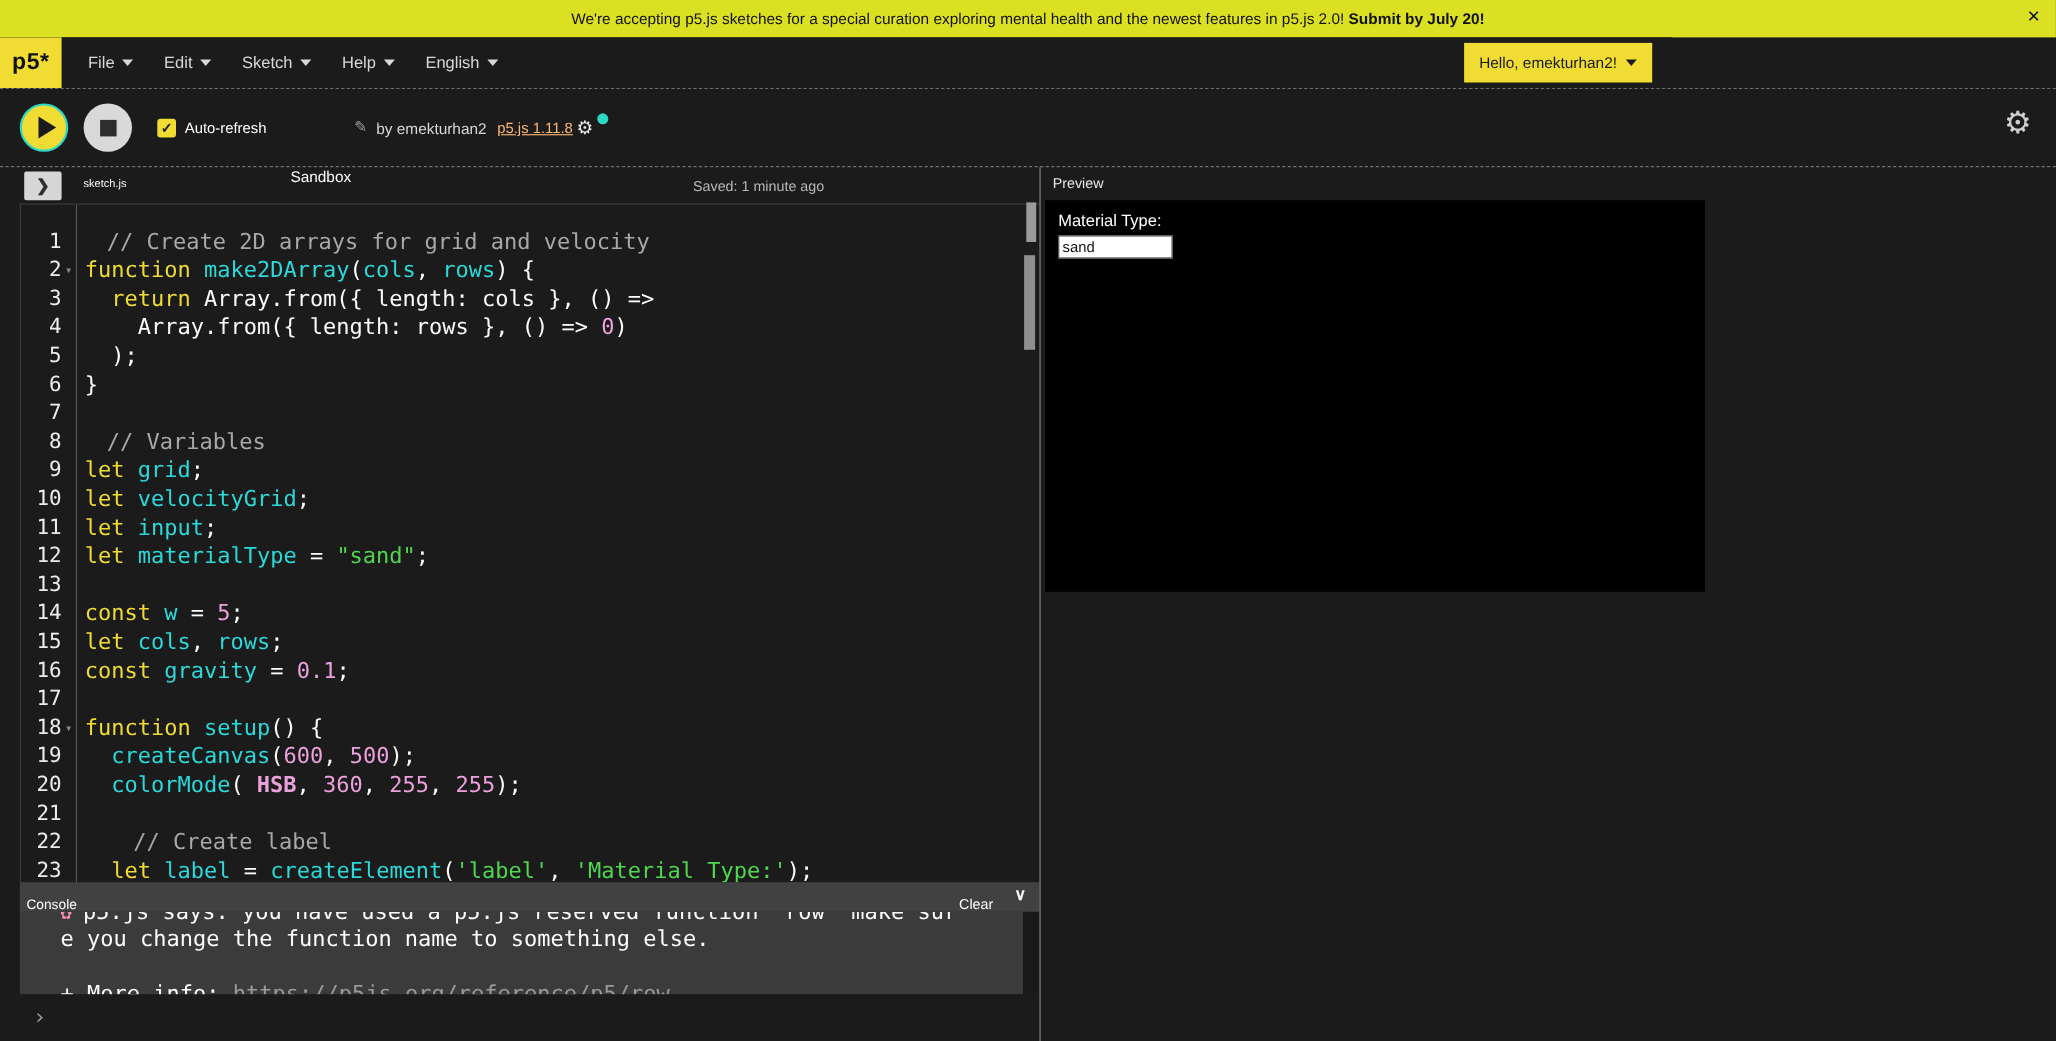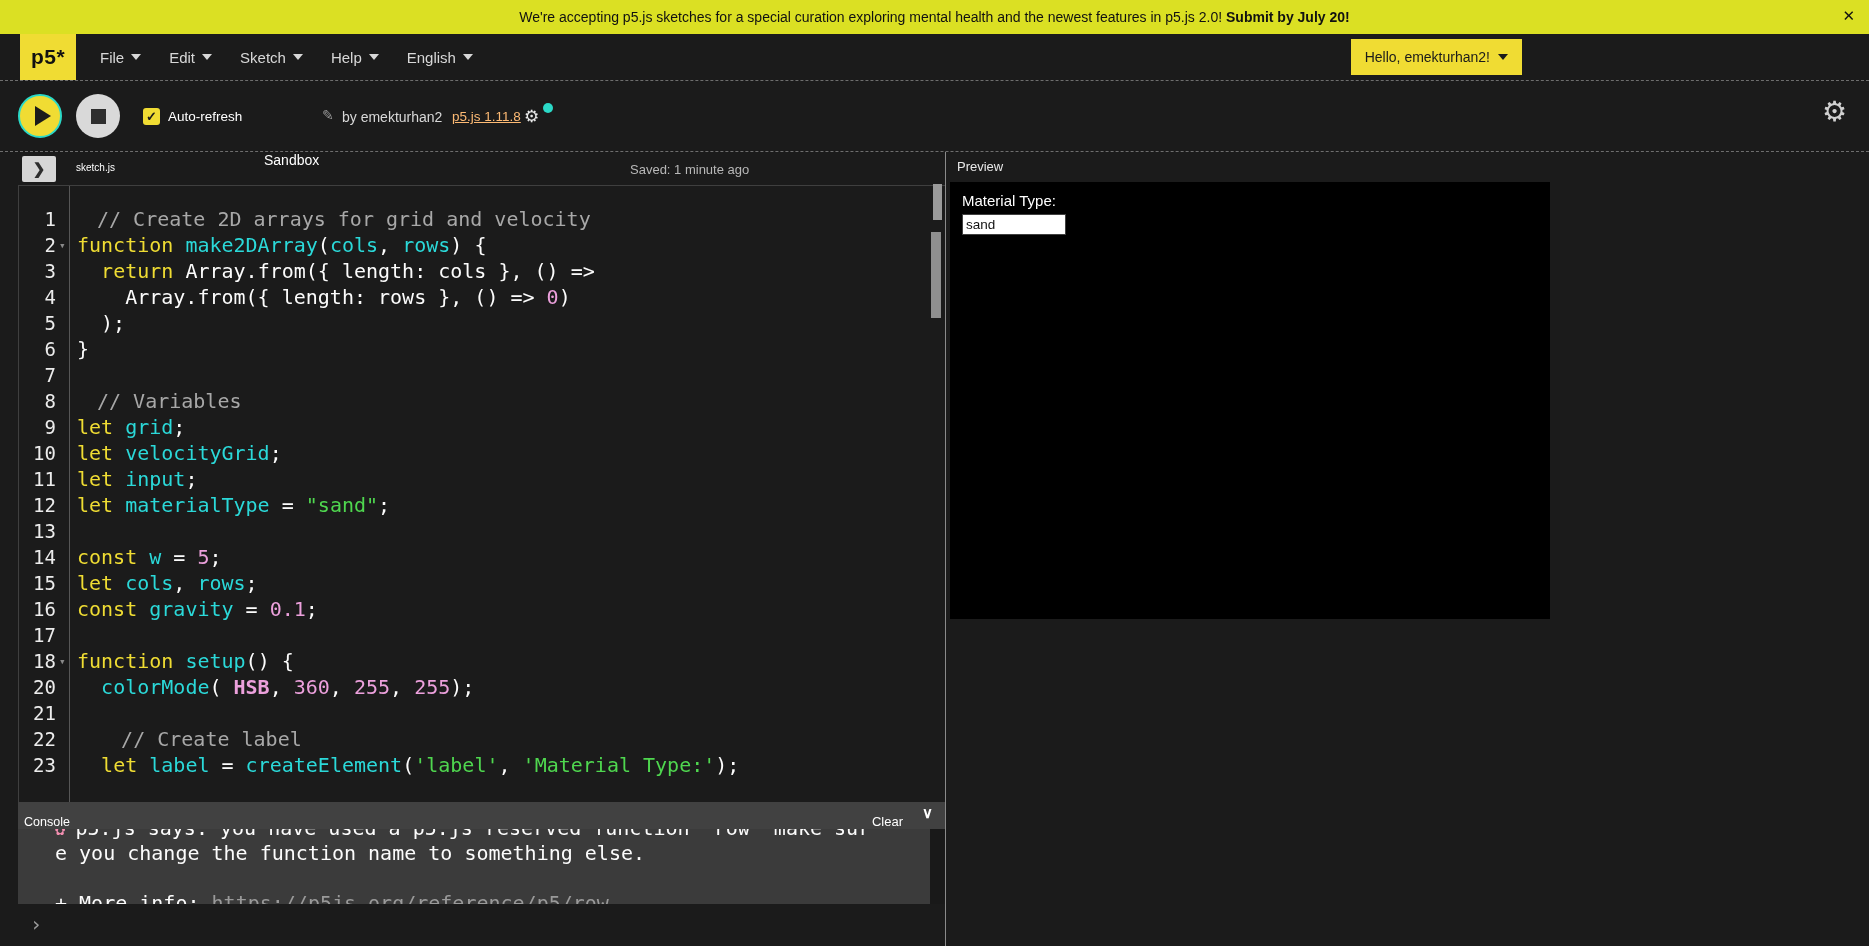--- a/index.html
+++ b/index.html
@@ -8,21 +8,21 @@
 
   
   .banner { position:absolute; left:0; top:0; width:1869px; height:34px;
             background:#dbe023; display:flex; align-items:center; justify-content:center; }
   .banner-text { font-size:14px; color:#111; }
   .banner-text b { font-weight:bold; }
   .banner-close { position:absolute; right:14px; top:8px; font-size:15px; color:#111;
                   cursor:pointer; line-height:1; }
 
   
-  .menubar { position:absolute; left:0; top:34px; width:1520px; height:46px; background:#1b1b1b;margin-left:20px; }
+  .menubar { position:absolute; left:0; top:34px; width:1520px; height:46px; background:#1b1b1b; }
   .logo { position:absolute; left:0; top:0; width:56px; height:46px; background:#f0dc33;
           color:#111; font-weight:bold; font-size:21px; display:flex; align-items:center;
           justify-content:center; letter-spacing:0.5px; }
   .menus { position:absolute; left:66px; top:0; height:46px; display:flex; align-items:center; }
   .menu-item { display:flex; align-items:center; gap:7px; padding:8px 14px; color:#d8d8d8;
                font-size:15px; cursor:pointer; }
   .caret-down { width:0; height:0; border-left:5px solid transparent; border-right:5px solid transparent;
                 border-top:6px solid #d8d8d8; display:inline-block; }
   .account-btn { position:absolute; right:18px; top:5px; height:36px; background:#f0dc33;
                  color:#1b1b1b; font-size:14px; display:flex; align-items:center; gap:8px;
@@ -105,21 +105,21 @@
   .console-scroll-track { position:absolute; right:0; top:677px; width:15px; height:75px; background:#191919; }
   .console-scroll-thumb { position:absolute; right:3px; top:32px; width:9px; height:36px;
                           background:#9a9a9a; cursor:pointer; }
   .console-input-row { position:absolute; left:0; top:752px; width:927px; height:43px; background:#1b1b1b; }
   .console-prompt { position:absolute; left:12px; top:8px; font-family:"DejaVu Sans Mono", monospace;
                     font-size:20px; color:#9a9a9a; }
 
   
   .preview-pane { position:absolute; left:946px; top:0; width:923px; height:795px; }
   .preview-title { position:absolute; left:11px; top:7px; font-size:13px; color:#e8e8e8; }
-  .preview-canvas { position:absolute; left:4px; top:30px; width:600px; height:437px; background:#000000; }
+  .preview-canvas { position:absolute; left:4px; top:30px; width:600px; height:356px; background:#000000; }
   .canvas-label { position:absolute; left:12px; top:10px; font-size:15px; color:#ffffff; }
   .canvas-input { position:absolute; left:12px; top:32px; width:104px; height:21px; background:#ffffff;
                   border:1px solid #404040; font-size:13.5px; color:#111;
                   font-family:"Liberation Sans", sans-serif; padding:0 3px; }
 </style>
 </head>
 <body>
 
 <div class="banner">
   <div class="banner-text">
@@ -200,20 +200,21 @@
           <div class="line"><span class="gutter">9</span><span class="code"><span class="tok-k">let</span><span class="tok-p"> </span><span class="tok-f">grid</span><span class="tok-p">;</span></span></div>
           <div class="line"><span class="gutter">10</span><span class="code"><span class="tok-k">let</span><span class="tok-p"> </span><span class="tok-f">velocityGrid</span><span class="tok-p">;</span></span></div>
           <div class="line"><span class="gutter">11</span><span class="code"><span class="tok-k">let</span><span class="tok-p"> </span><span class="tok-f">input</span><span class="tok-p">;</span></span></div>
           <div class="line"><span class="gutter">12</span><span class="code"><span class="tok-k">let</span><span class="tok-p"> </span><span class="tok-f">materialType</span><span class="tok-p"> = </span><span class="tok-s">"sand"</span><span class="tok-p">;</span></span></div>
           <div class="line"><span class="gutter">13</span><span class="code"></span></div>
           <div class="line"><span class="gutter">14</span><span class="code"><span class="tok-k">const</span><span class="tok-p"> </span><span class="tok-f">w</span><span class="tok-p"> = </span><span class="tok-n">5</span><span class="tok-p">;</span></span></div>
           <div class="line"><span class="gutter">15</span><span class="code"><span class="tok-k">let</span><span class="tok-p"> </span><span class="tok-f">cols</span><span class="tok-p">, </span><span class="tok-f">rows</span><span class="tok-p">;</span></span></div>
           <div class="line"><span class="gutter">16</span><span class="code"><span class="tok-k">const</span><span class="tok-p"> </span><span class="tok-f">gravity</span><span class="tok-p"> = </span><span class="tok-n">0.1</span><span class="tok-p">;</span></span></div>
           <div class="line"><span class="gutter">17</span><span class="code"></span></div>
           <div class="line"><span class="gutter">18<span class="fold">▾</span></span><span class="code"><span class="tok-k">function</span><span class="tok-p"> </span><span class="tok-f">setup</span><span class="tok-p">() {</span></span></div>
+          <div class="line"><span class="gutter">19</span><span class="code"><span class="tok-p">  </span><span class="tok-f">createCanvas</span><span class="tok-p">(</span><span class="tok-n">600</span><span class="tok-p">, </span><span class="tok-n">500</span><span class="tok-p">);</span></span></div>
           <div class="line"><span class="gutter">20</span><span class="code"><span class="tok-p">  </span><span class="tok-f">colorMode</span><span class="tok-p">(</span><span class="tok-nb">HSB</span><span class="tok-p">, </span><span class="tok-n">360</span><span class="tok-p">, </span><span class="tok-n">255</span><span class="tok-p">, </span><span class="tok-n">255</span><span class="tok-p">);</span></span></div>
           <div class="line"><span class="gutter">21</span><span class="code"></span></div>
           <div class="line"><span class="gutter">22</span><span class="code"><span class="tok-p">  </span><span class="tok-c">// Create label</span></span></div>
           <div class="line"><span class="gutter">23</span><span class="code"><span class="tok-p">  </span><span class="tok-k">let</span><span class="tok-p"> </span><span class="tok-f">label</span><span class="tok-p"> = </span><span class="tok-f">createElement</span><span class="tok-p">(</span><span class="tok-s">'label'</span><span class="tok-p">, </span><span class="tok-s">'Material Type:'</span><span class="tok-p">);</span></span></div>
         </div>
       <div class="editor-scroll-thumb"></div>
     </div>
 
     <div class="console-header">
       <span class="console-title">Console</span>

